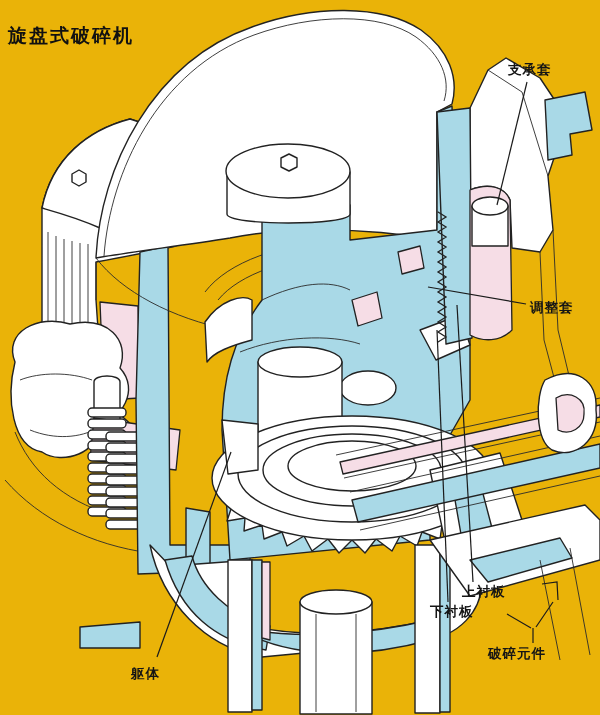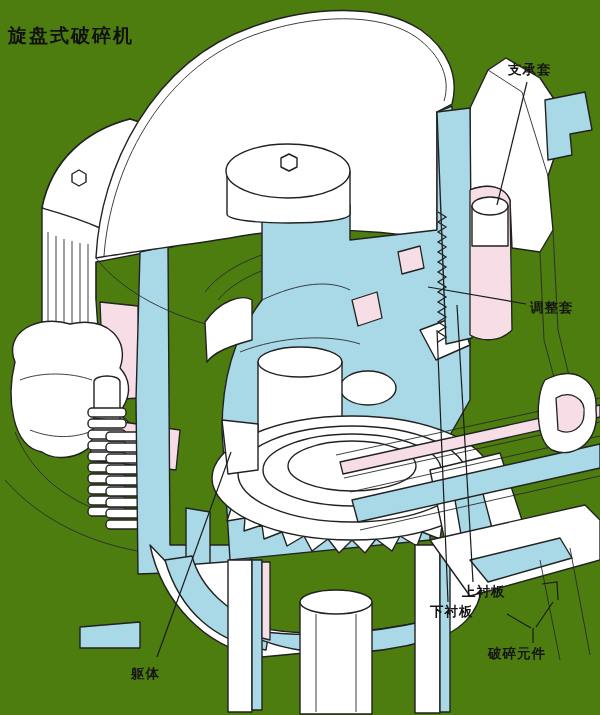--- a/index.html
+++ b/index.html
@@ -1,16 +1,16 @@
 <!DOCTYPE html>
 <html><head>
 <meta charset="utf-8">
 <style>
   html,body{margin:0;padding:0;background:#ffffff;}
-  .stage{position:relative;width:600px;height:715px;background:#4d7c0f;overflow:hidden;
+  .stage{position:relative;width:600px;height:715px;background:#eab308;overflow:hidden;
          font-family:"DejaVu Sans",sans-serif;text-decoration:underline;}
   svg{display:block}
   .lbl{font-family:"DejaVu Sans",sans-serif;font-size:13.5px;font-weight:600;fill:#151515;letter-spacing:1px;}
   .ttl{font-family:"DejaVu Sans",sans-serif;font-size:19px;font-weight:700;fill:#111;letter-spacing:2px;}
   .ln{stroke:#222;stroke-width:1.3;fill:none;stroke-linecap:round;}
   .thin{stroke:#2a2a2a;stroke-width:0.9;fill:none;}
   .wh{fill:#ffffff;stroke:#222;stroke-width:1.4;stroke-linejoin:round;}
   .bl{fill:#a9d9e7;stroke:#222;stroke-width:1.4;stroke-linejoin:round;}
   .pk{fill:#f6dde6;stroke:#222;stroke-width:1.3;stroke-linejoin:round;}
   .ld{stroke:#1b1b1b;stroke-width:1.2;fill:none;}

